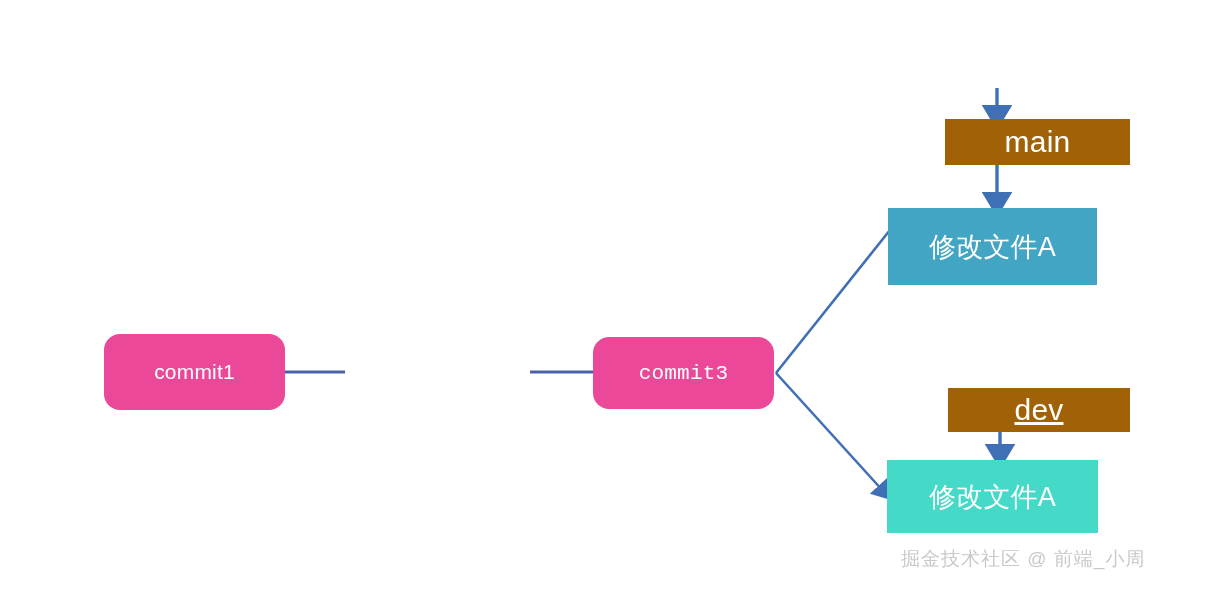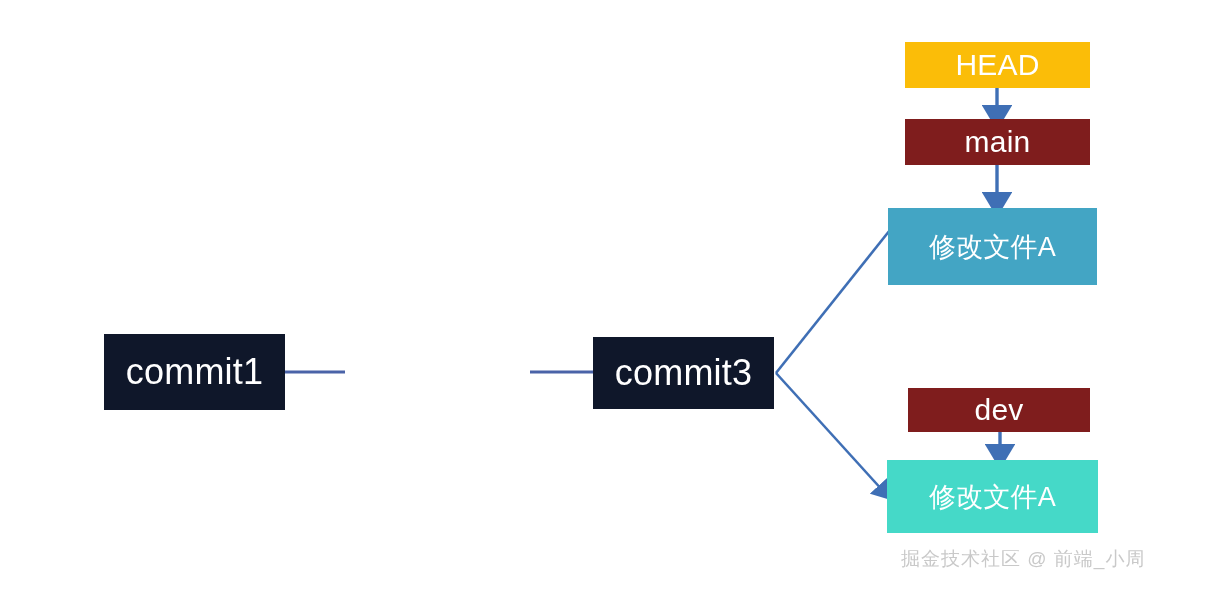--- a/index.html
+++ b/index.html
@@ -23,30 +23,32 @@
     align-items: center;
     justify-content: center;
     box-sizing: border-box;
     color: #ffffff;
     text-align: center;
     letter-spacing: 0.2px;
     z-index: 3;
     user-select: none;
   }
   .node-commit {
-    background: #0f172a;
-    font-size: 36px;
+    background: #ec4899;
+    font-size: 21px;
+    border-radius: 16px;
   }
   .node-head {
     background: #fbbd08;
     font-size: 30px;
   }
   .node-branch {
-    background: #7f1d1d;
+    background: #a16207;
     font-size: 30px;
+    margin-left: 40px;
   }
   .node-file-main {
     background: #43a5c4;
     font-size: 27px;
   }
   .node-file-dev {
     background: #45d9c8;
     font-size: 27px;
   }
   #edges {
@@ -92,37 +94,34 @@
     <line x1="997" y1="165" x2="997" y2="203" stroke="#3f6fb5" stroke-width="3.4" marker-end="url(#arrowBlue)"></line>
 
     <line x1="1000" y1="422" x2="1000" y2="455" stroke="#3f6fb5" stroke-width="3.4" marker-end="url(#arrowBlue)"></line>
   </svg>
 
   <div class="node node-commit" style="left:104px; top:334px; width:181px; height:76px;">
     <span>commit1</span>
   </div>
 
 
-  <div class="node node-commit" style="left:593px; top:337px; width:181px; height:72px;">
+  <div class="node node-commit" style="left:593px; top:337px; width:181px; height:72px;font-family:Liberation Mono, monospace;">
     <span>commit3</span>
   </div>
 
-  <div class="node node-head" style="left:905px; top:42px; width:185px; height:46px;">
-    <span>HEAD</span>
-  </div>
 
   <div class="node node-branch" style="left:905px; top:119px; width:185px; height:46px;">
     <span>main</span>
   </div>
 
   <div class="node node-file-main" style="left:888px; top:208px; width:209px; height:77px;">
     <span>修改文件A</span>
   </div>
 
-  <div class="node node-branch" style="left:908px; top:388px; width:182px; height:44px;">
+  <div class="node node-branch" style="left:908px; top:388px; width:182px; height:44px;text-decoration:underline;">
     <span>dev</span>
   </div>
 
   <div class="node node-file-dev" style="left:887px; top:460px; width:211px; height:73px;">
     <span>修改文件A</span>
   </div>
 
   <div class="watermark" style="left:901px; top:546px;">掘金技术社区 @ 前端_小周</div>
 
 </div>

